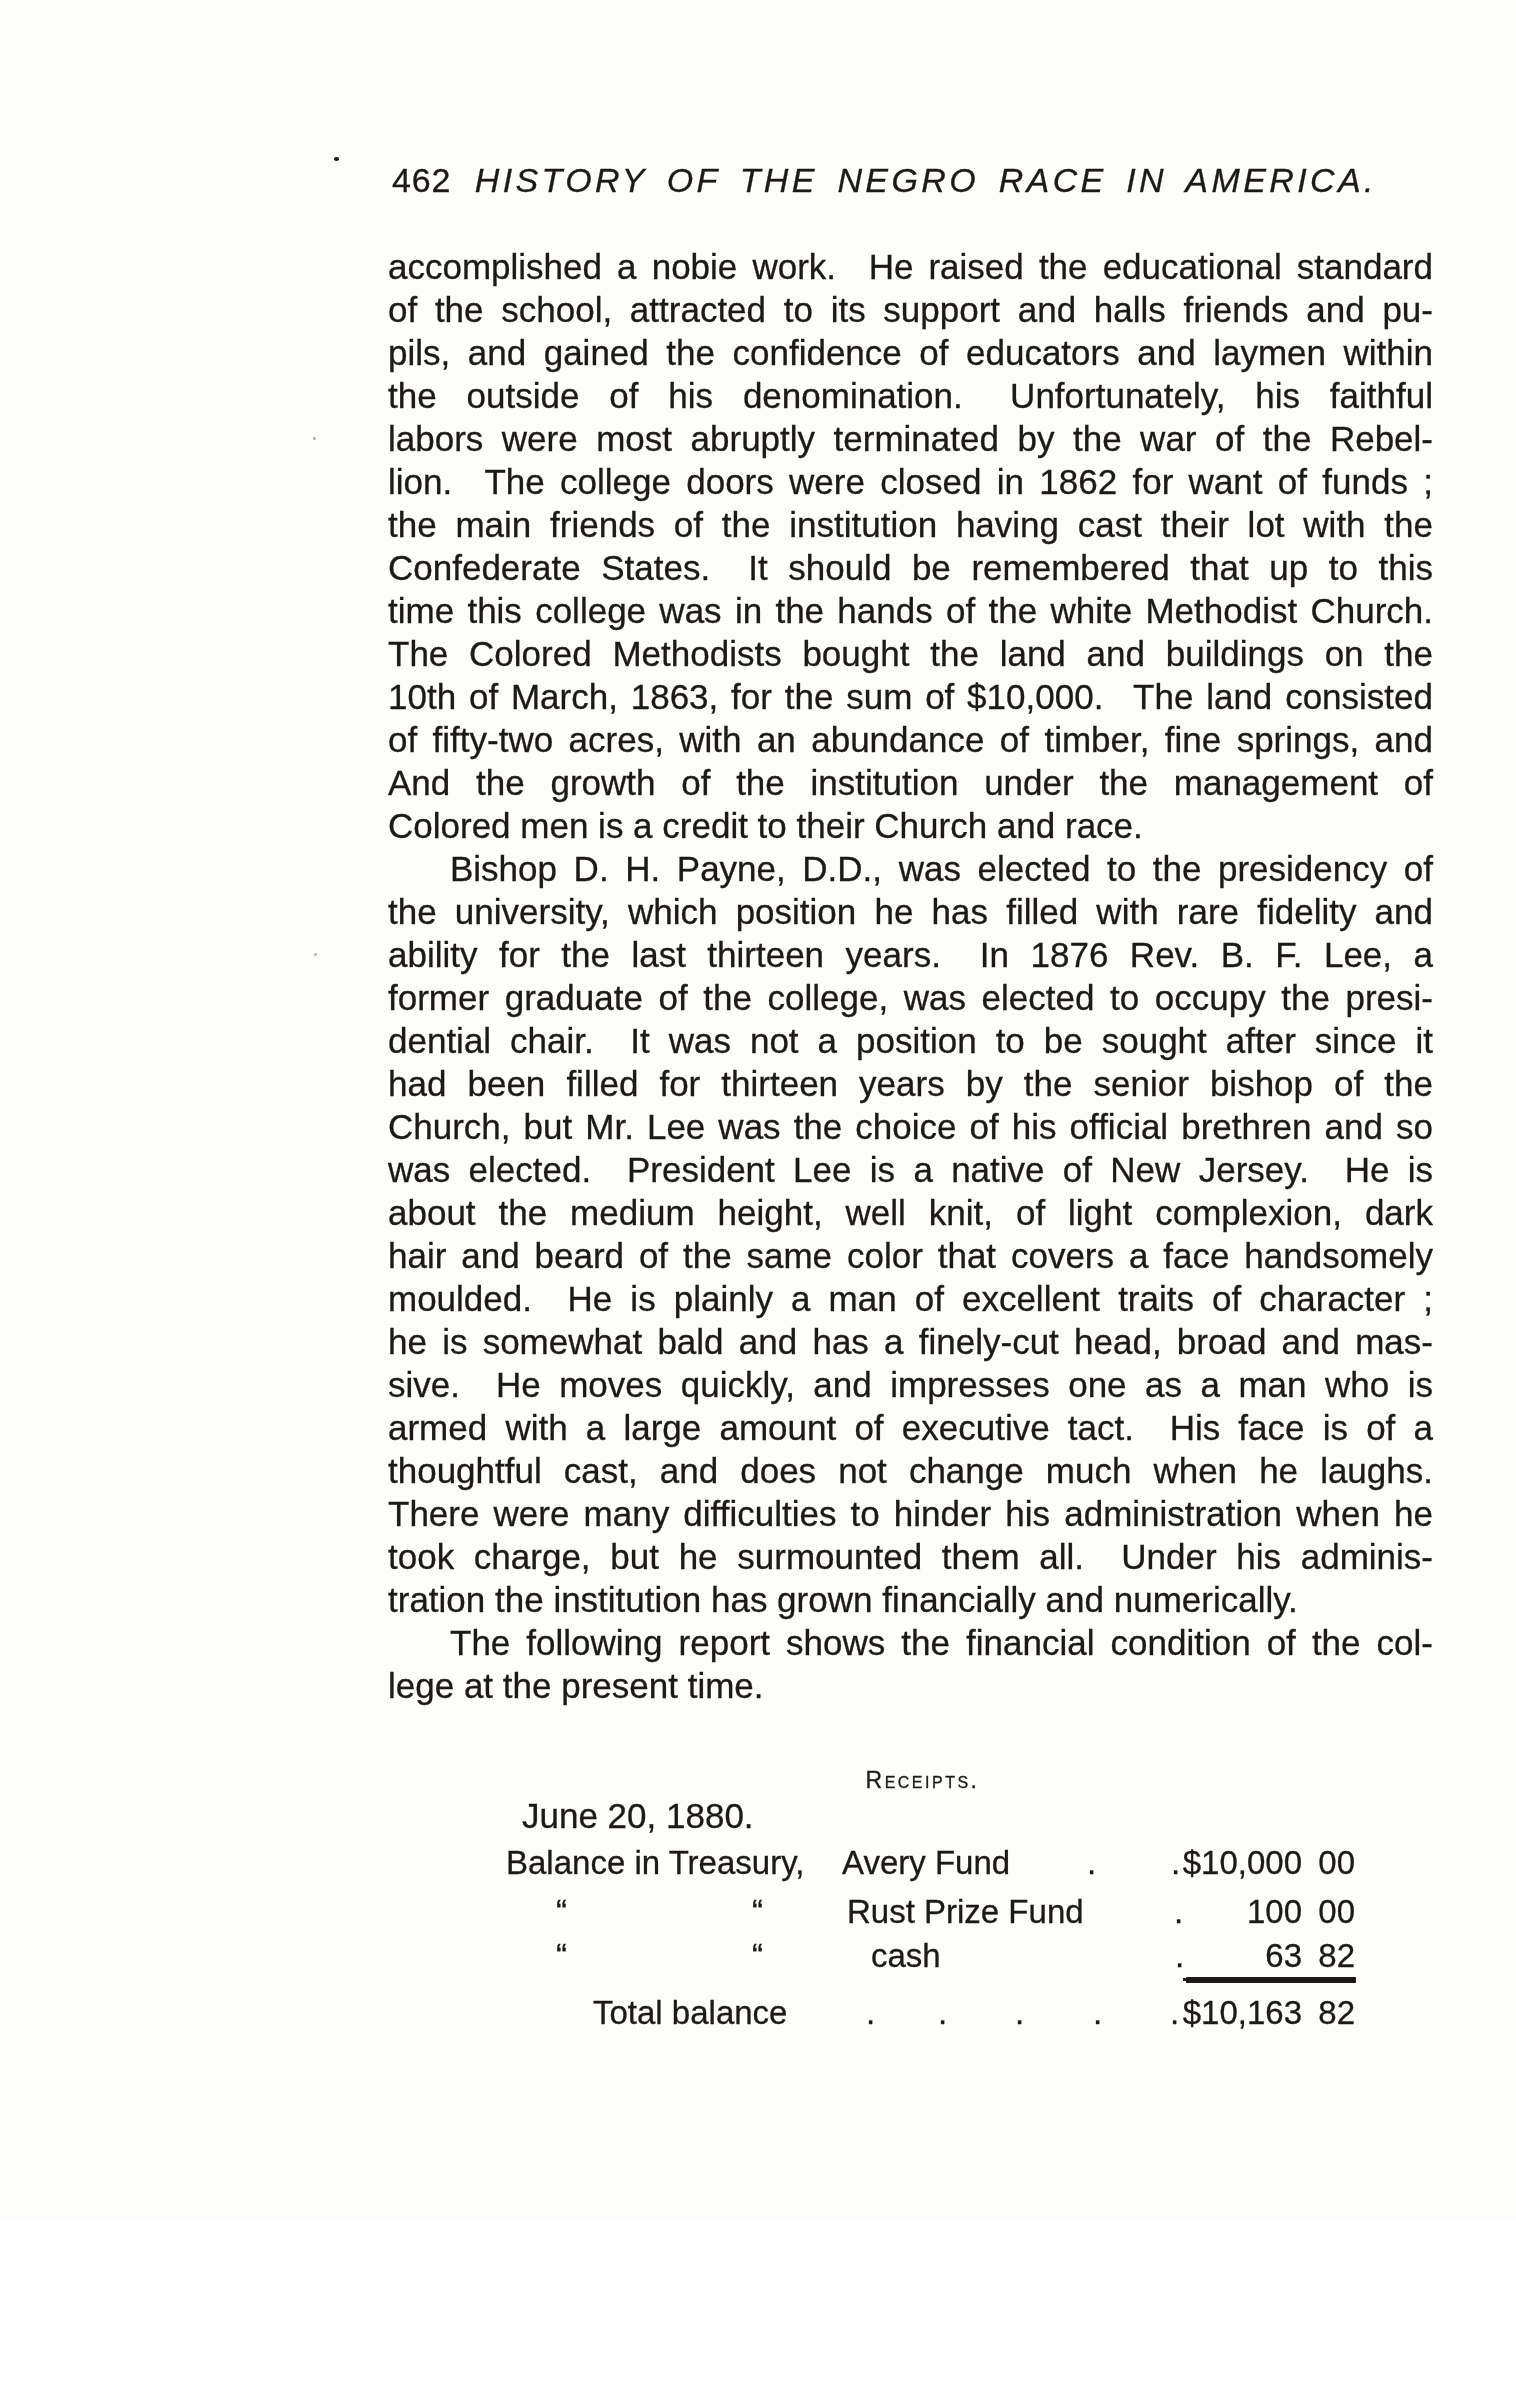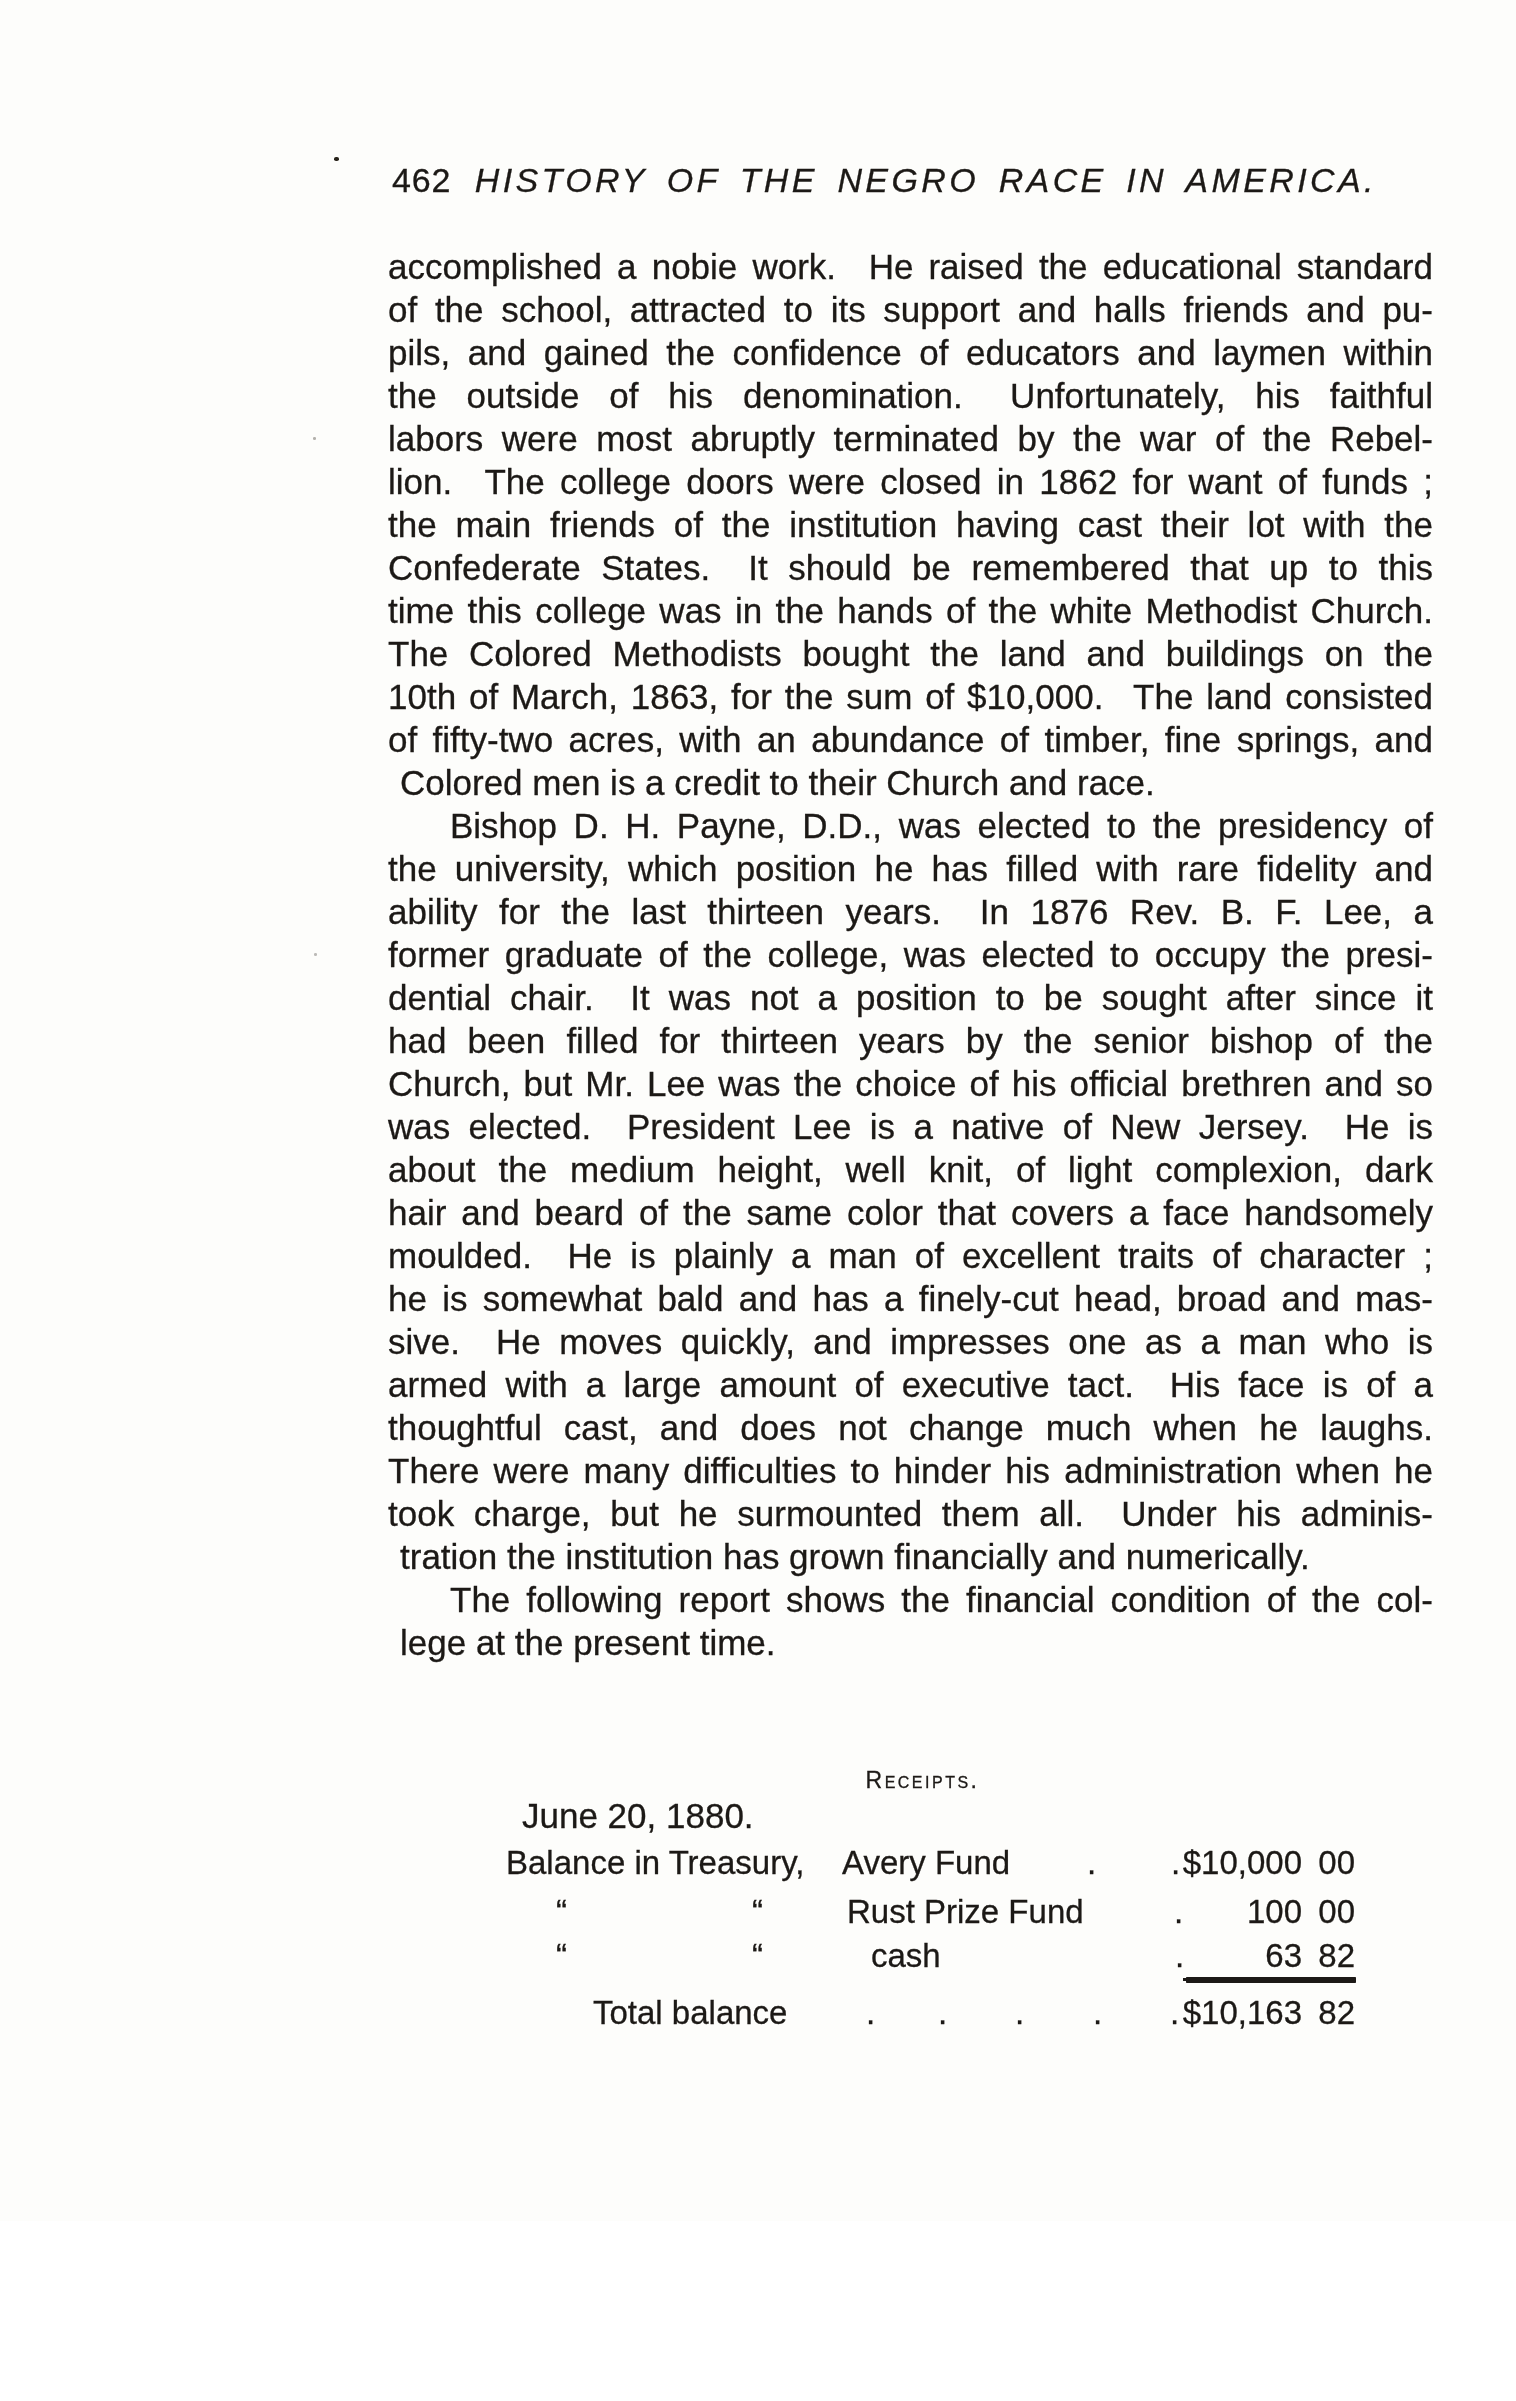--- a/index.html
+++ b/index.html
@@ -8,21 +8,21 @@
     font-family:Liberation Sans, sans-serif;color:#1c1916;
     -webkit-text-stroke:0.3px #1c1916;
   }
   
   .running-head{position:absolute;top:162px;left:392px;width:1045px;white-space:nowrap;font-size:34px;line-height:37px;}
   .page-num{letter-spacing:0.8px;}
   .head-title{font-style:italic;letter-spacing:3.4px;word-spacing:6.7px;margin-left:23.6px;}
   
   .body-text{position:absolute;top:245px;left:388px;width:1045px;font-size:35px;}
   .line{display:block;height:43px;line-height:43px;text-align:justify;text-align-last:justify;white-space:nowrap;}
-  .line.rag{text-align:left;text-align-last:left;margin-left:12px;}
+  .line.rag{text-align:left;text-align-last:left;}
   .line.ind{text-indent:62px;}
   
   .rhead{position:absolute;top:1765px;left:400px;width:1045px;text-align:center;font-variant:small-caps;font-size:23px;line-height:30px;letter-spacing:2.5px;}
   .rdate{position:absolute;top:1795px;left:506px;font-size:35px;line-height:42px;margin-left:16px;}
   .rrow{position:absolute;left:0;width:1517px;height:44px;font-size:33px;line-height:42px;}
   .rrow span{position:absolute;white-space:nowrap;}
   .rlabel{left:506px;}
   .rtotal-label{left:593px;}
   .amt-d{right:215px;}
   .amt-c{right:162px;}
@@ -46,20 +46,21 @@
       <div class="line">pils, and gained the confidence of educators and laymen within</div>
       <div class="line">the outside of his denomination.  Unfortunately, his faithful</div>
       <div class="line">labors were most abruptly terminated by the war of the Rebel-</div>
       <div class="line">lion.  The college doors were closed in 1862 for want of funds ;</div>
       <div class="line">the main friends of the institution having cast their lot with the</div>
       <div class="line">Confederate States.  It should be remembered that up to this</div>
       <div class="line">time this college was in the hands of the white Methodist Church.</div>
       <div class="line">The Colored Methodists bought the land and buildings on the</div>
       <div class="line">10th of March, 1863, for the sum of $10,000.  The land consisted</div>
       <div class="line">of fifty-two acres, with an abundance of timber, fine springs, and</div>
+      <div class="line">And the growth of the institution under the management of</div>
       <div class="line rag">Colored men is a credit to their Church and race.</div>
       <div class="line ind">Bishop D. H. Payne, D.D., was elected to the presidency of</div>
       <div class="line">the university, which position he has filled with rare fidelity and</div>
       <div class="line">ability for the last thirteen years.  In 1876 Rev. B. F. Lee, a</div>
       <div class="line">former graduate of the college, was elected to occupy the presi-</div>
       <div class="line">dential chair.  It was not a position to be sought after since it</div>
       <div class="line">had been filled for thirteen years by the senior bishop of the</div>
       <div class="line">Church, but Mr. Lee was the choice of his official brethren and so</div>
       <div class="line">was elected.  President Lee is a native of New Jersey.  He is</div>
       <div class="line">about the medium height, well knit, of light complexion, dark</div>

